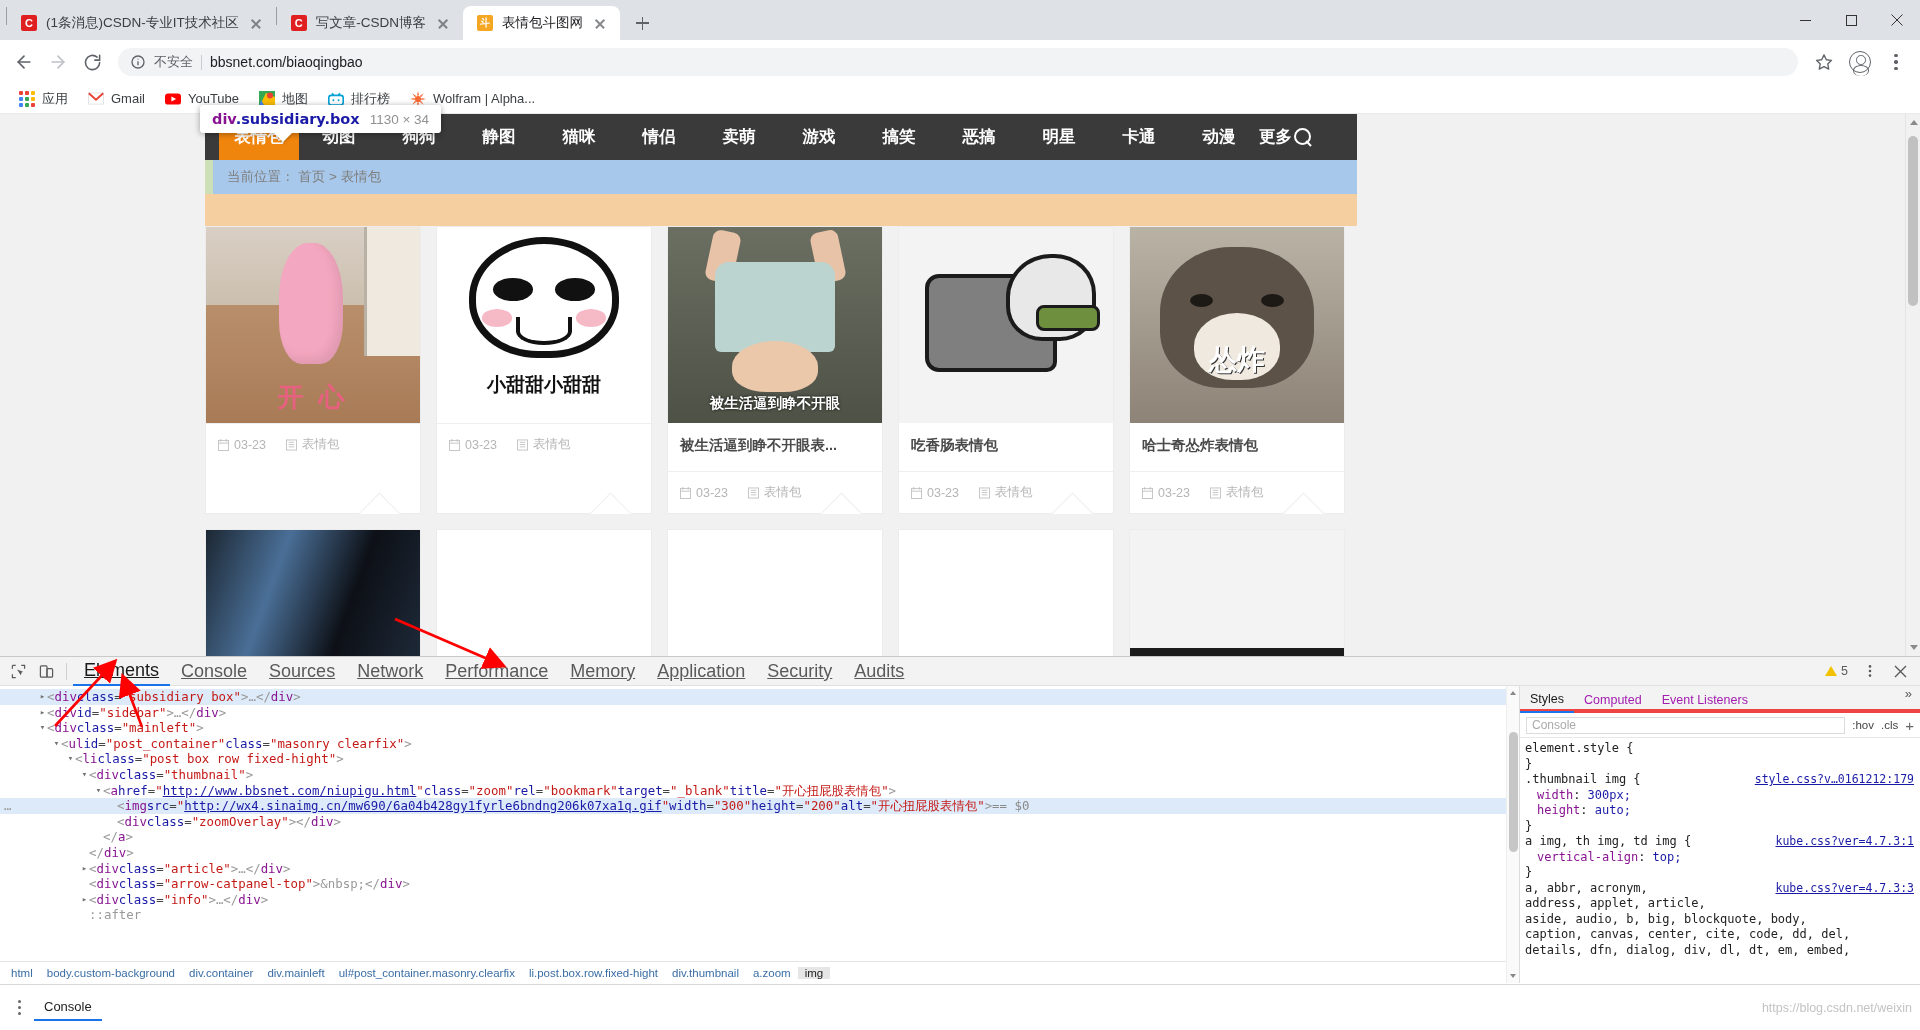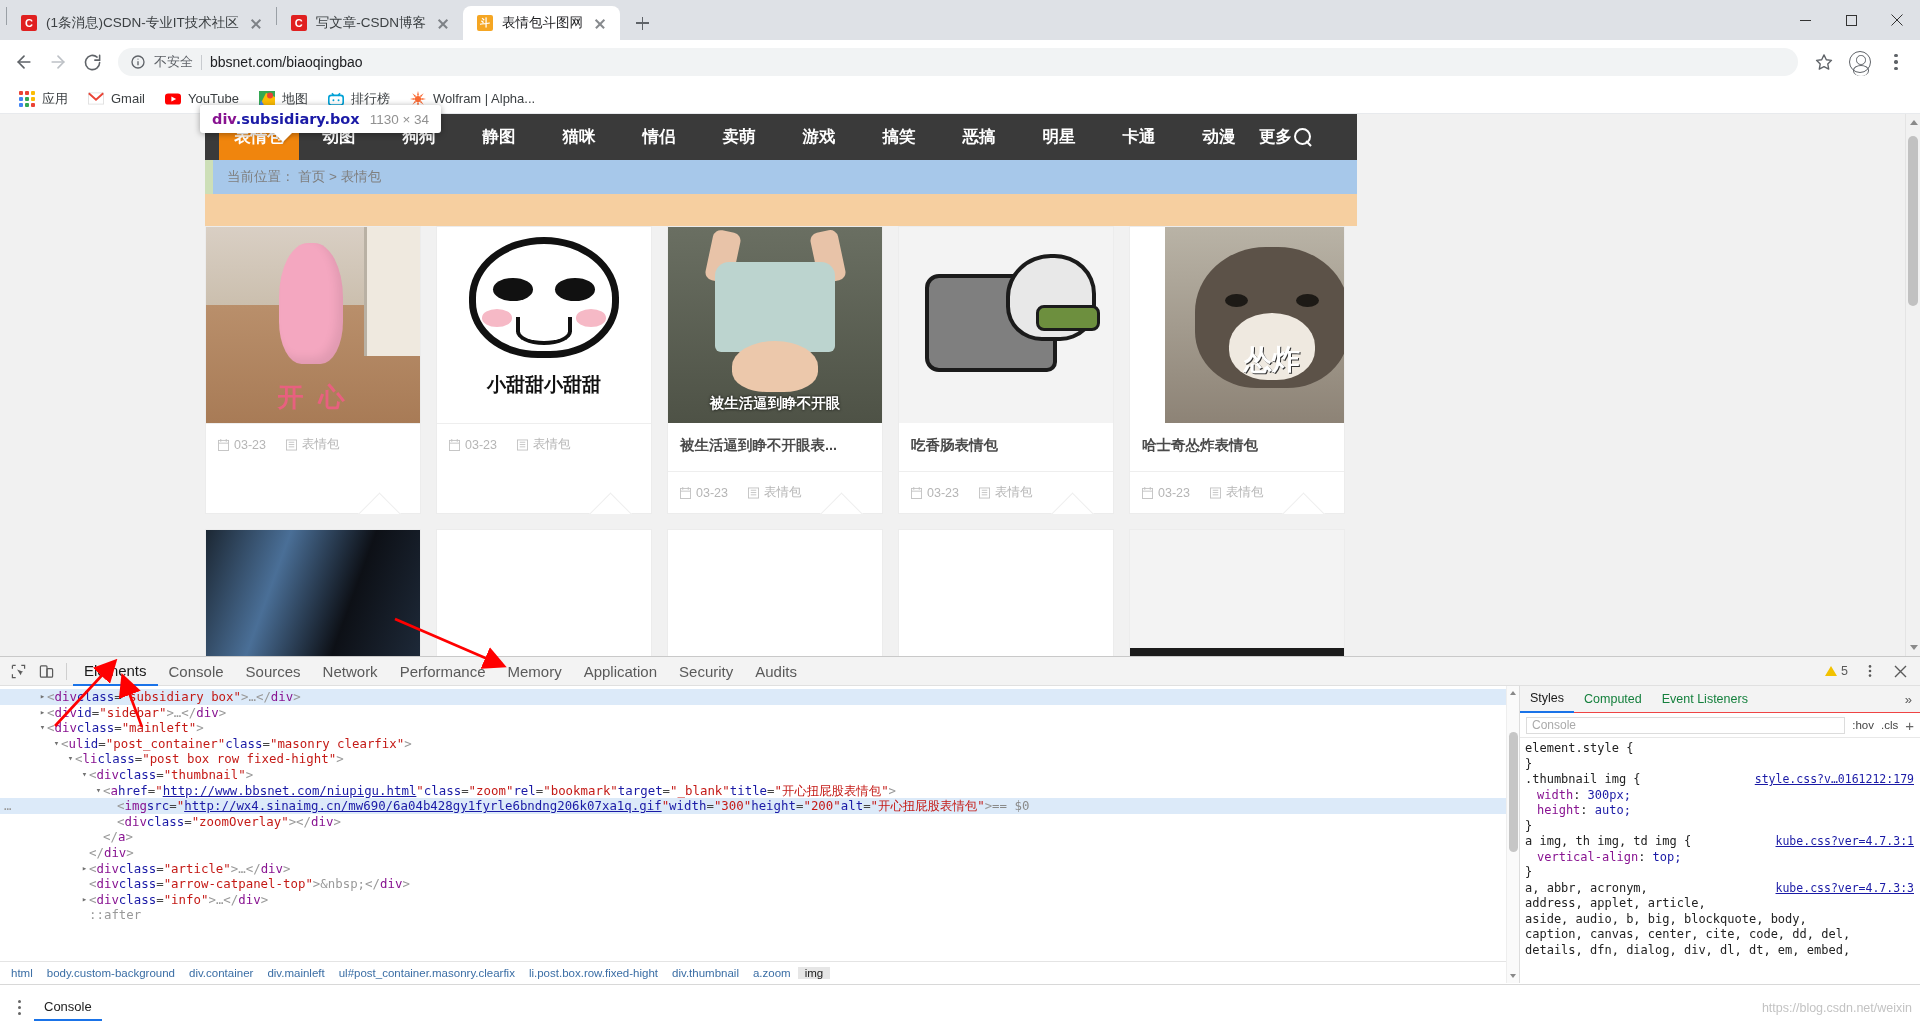--- a/index.html
+++ b/index.html
@@ -129,21 +129,21 @@
   .page-scroll .arrow-up, .page-scroll .arrow-dn { position:absolute; left:4px; width:0; height:0; border-left:4px solid transparent; border-right:4px solid transparent; }
   .page-scroll .arrow-up { top:6px; border-bottom:5px solid #8a8a8a; }
   .page-scroll .arrow-dn { bottom:6px; border-top:5px solid #8a8a8a; }
 
   
   .devtools { position:absolute; left:0; top:656px; width:1920px; height:374px; background:#fff; border-top:1px solid #c9c9c9; font-family:"Liberation Sans", sans-serif; }
   .dt-topbar { height:29px; display:flex; align-items:center; border-bottom:1px solid #e0e0e0; background:#f3f3f3; padding-left:4px; }
   .dt-iconbtn { width:28px; height:27px; display:flex; align-items:center; justify-content:center; color:#5a5a5a; }
   .dt-vsep { width:1px; height:17px; background:#cfcfcf; margin:0 6px; }
   .dt-tabs { display:flex; align-items:center; height:29px; }
-  .dt-tab { padding:0 11px; height:29px; display:flex; align-items:center; font-size:15px; color:#5a5a5a; white-space:nowrap; }
+  .dt-tab { padding:0 11px; height:29px; display:flex; align-items:center; font-size:18px; color:#5a5a5a; white-space:nowrap;text-decoration:underline; }
   .dt-tab.sel { color:#1a1a1a; border-bottom:2px solid #1a73e8; }
   .dt-topright { margin-left:auto; display:flex; align-items:center; gap:2px; padding-right:6px; }
   .warn-pill { display:flex; align-items:center; gap:4px; font-size:12.5px; color:#5a5a5a; padding-right:6px; }
   .warn-tri { width:0; height:0; border-left:6px solid transparent; border-right:6px solid transparent; border-bottom:10px solid #f2c200; position:relative; }
 
   .dt-body { display:flex; height:297px; }
   .dom-pane { flex:1; position:relative; overflow:hidden; background:#fff; border-right:1px solid #ddd; }
   .dom-code { font-family:"DejaVu Sans Mono","Liberation Mono",monospace; font-size:12.4px; line-height:15.6px; color:#222; padding:3px 0 0 0; white-space:pre; }
   .dom-line { height:15.6px; display:flex; align-items:center; padding-left:4px; white-space:pre; }
   .dom-line.sel { background:#dceaf9; }
@@ -157,22 +157,22 @@
   .dollar { color:#8a8a8a; }
   .dots { color:#999; }
 
   .dom-scroll { position:absolute; right:0; top:0; width:13px; height:297px; background:#fafafa; border-left:1px solid #eee; }
   .dom-scroll .th { position:absolute; top:46px; right:1px; width:9px; height:120px; background:#c6c6c6; border-radius:5px; }
   .dom-scroll .au, .dom-scroll .ad { position:absolute; left:3px; width:0; height:0; border-left:3.5px solid transparent; border-right:3.5px solid transparent; }
   .dom-scroll .au { top:5px; border-bottom:4.5px solid #888; }
   .dom-scroll .ad { bottom:5px; border-top:4.5px solid #888; }
 
   .styles-pane { width:400px; background:#fff; display:flex; flex-direction:column; }
-  .st-tabs { height:27px; display:flex; align-items:center; border-bottom:1px solid #ef4444; background:#f3f3f3; }
-  .st-tab { padding:0 10px; height:27px; display:flex; align-items:center; font-size:12.5px; color:#15803d; white-space:nowrap; }
+  .st-tabs { height:27px; display:flex; border-bottom:4px solid #ef4444; background:#f3f3f3; }
+  .st-tab { padding:0 10px; height:27px; display:flex; align-items:center; font-size:12.5px; color:#a21caf; white-space:nowrap; }
   .st-tab.sel { color:#1a1a1a; border-bottom:2px solid #1a73e8; }
   .st-more { margin-left:auto; padding:0 8px; color:#5a5a5a; font-size:13px; }
   .st-filterbar { height:25px; display:flex; align-items:center; border-bottom:1px solid #e8e8e8; padding:0 6px; gap:7px; background:#fff; }
   .st-filter { flex:1; font-size:12px; color:#aaa; border:1px solid #dcdcdc; height:17px; line-height:15px; padding:0 5px; background:#fff; }
   .st-hov { font-size:11.5px; color:#444; }
   .st-plus { font-size:15px; color:#666; line-height:1; }
   .st-rules { flex:1; overflow:hidden; font-family:"DejaVu Sans Mono","Liberation Mono",monospace; font-size:12px; line-height:15.5px; padding:3px 0 0 5px; color:#222; }
   .st-rule { position:relative; padding-right:6px; }
   .st-src { position:absolute; right:6px; color:#1a1aa6; text-decoration:underline; font-size:11.5px; }
   .sel-name { color:#222; }
@@ -214,21 +214,21 @@
   .t-baby .arm { position:absolute; top:2%; width:13%; height:26%; background:#e8c3a8; border-radius:8px; }
   .t-baby .arm.l { left:19%; transform:rotate(12deg);} .t-baby .arm.r { right:19%; transform:rotate(-12deg);}
   .t-baby .belly { position:absolute; left:30%; top:58%; width:40%; height:26%; background:#ecc8ab; border-radius:50% 50% 40% 40%; }
   .t-baby .cap { position:absolute; left:0; right:0; bottom:5%; text-align:center; color:#fff; font-size:14.5px; font-weight:bold; text-shadow:0 0 3px #000; }
 
   .t-frog { width:100%; height:100%; background:#f3f3f3; position:relative; }
   .t-frog .body { position:absolute; left:12%; top:24%; width:62%; height:50%; background:#7f7f7f; border:4px solid #1b1b1b; border-radius:14px 10px 10px 14px; }
   .t-frog .head2 { position:absolute; left:50%; top:14%; width:42%; height:44%; background:#e8e8e8; border:4px solid #1b1b1b; border-radius:50% 46% 40% 40%; }
   .t-frog .saus { position:absolute; right:6%; top:40%; width:30%; height:13%; background:#6d8f3e; border:3px solid #1b1b1b; border-radius:8px; }
 
-  .t-dog { width:100%; height:100%; background:linear-gradient(180deg,#b9b3a6 0%,#8d8376 100%); position:relative;margin-left:35px; }
+  .t-dog { width:100%; height:100%; background:linear-gradient(180deg,#b9b3a6 0%,#8d8376 100%); position:relative; }
   .t-dog .face { position:absolute; left:14%; top:10%; width:72%; height:72%; background:#5c5248; border-radius:46% 46% 40% 40%; }
   .t-dog .m1 { position:absolute; left:30%; top:44%; width:40%; height:34%; background:#efe9e0; border-radius:50% 50% 45% 45%; }
   .t-dog .ey { position:absolute; width:11%; height:7%; background:#1d1a16; border-radius:50%; top:34%; }
   .t-dog .ey.l { left:28%;} .t-dog .ey.r { right:28%; }
   .t-dog .cap { position:absolute; left:0; right:0; top:58%; text-align:center; color:#fff; font-size:28px; font-weight:bold; text-shadow:1px 1px 0 #333; }
 
   .t-blue { width:100%; height:100%; background:linear-gradient(110deg,#1c2733 0%,#4a6f97 30%,#0d1016 60%,#223042 100%); }
   .t-plain { width:100%; height:100%; background:#fff; }
   .t-dark { width:100%; height:100%; background:linear-gradient(180deg,#f3f3f3 60%,#1b1b1b 60%); }
 </style>

